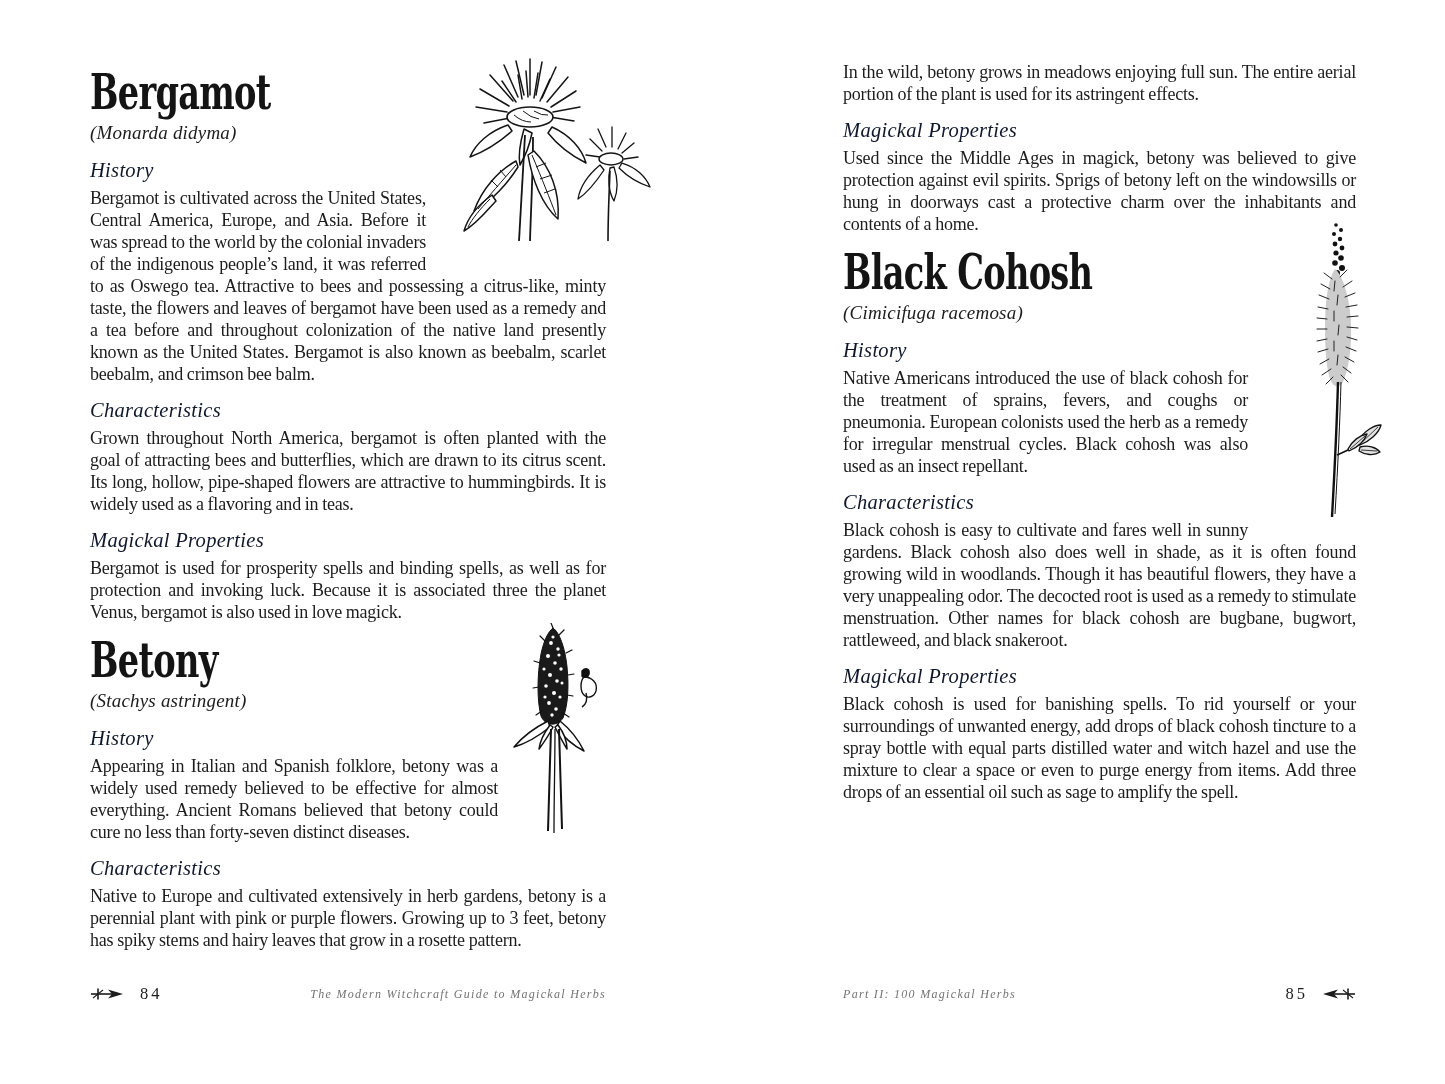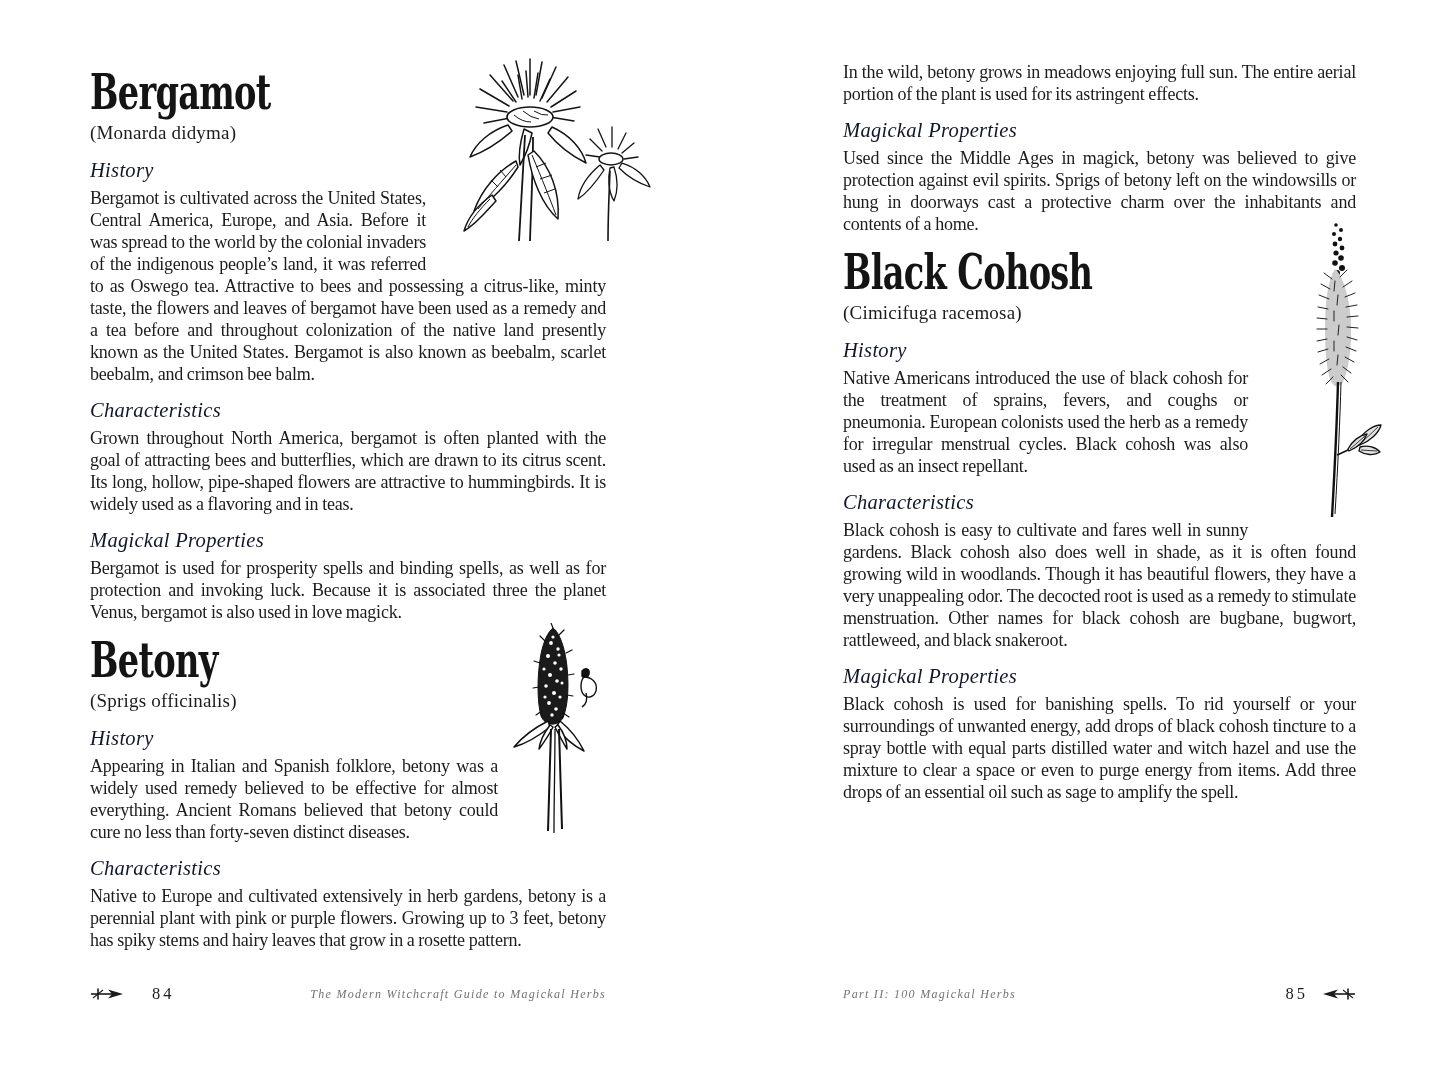--- a/index.html
+++ b/index.html
@@ -22,21 +22,21 @@
     margin:14px 0 4px 0; padding:0; line-height:46px; height:48px;
     font-family:"DejaVu Serif", serif; font-weight:700; font-size:48px;
     white-space:nowrap;
   }
   h1.entry-title:first-child { margin-top:0; }
   h1.entry-title .squeeze {
     display:inline-block; transform:scaleX(0.70); transform-origin:0 60%;
     letter-spacing:-1px; color:#141414;
   }
   .species {
-    font-size:19px; line-height:24px; margin:0 0 12px 0;
+    font-style:italic; font-size:19px; line-height:24px; margin:0 0 12px 0;
     letter-spacing:0.2px;
   }
   .section { margin-top:12px; }
   .section-h {
     font-style:italic; font-size:20.5px; line-height:26px; margin:0;
     font-weight:normal; letter-spacing:0.3px; color:#0f172a;
   }
 
   
   .fig { float:right; position:relative; }
@@ -52,21 +52,21 @@
     position:absolute; top:928px; left:0; right:0;
     display:flex; align-items:center; height:22px;
   }
   .pagenum {
     font-size:16.5px; letter-spacing:3px; color:#1c1c1c;
   }
   .footer-title {
     flex:1; font-style:italic; font-size:12px; letter-spacing:1.3px;
     color:#737373; white-space:nowrap;
   }
-  .footer-left .pagenum { margin-left:28px; }
+  .footer-left .pagenum { margin-left:16px; }
   .footer-left .footer-title { text-align:right; }
   .footer-right .footer-title { text-align:left; }
   .footer-right .pagenum { margin-right:14px; }
   .arrow-orn { display:inline-block; width:34px; height:14px; }
   .arrow-orn.flip { transform:scaleX(-1); }
 
   .clearfix::after { content:""; display:block; clear:both; }
 </style>
 </head>
 <body>
@@ -209,21 +209,21 @@
       </g>
       <g stroke="#111" stroke-width="1.4" fill="#ffffff" stroke-linejoin="round">
         <path d="M76,48 C80,44 84,46 83,51 C82,55 78,56 76,53 Z" fill="#111"></path>
         <path d="M78,54 C86,54 92,60 90,68 C88,74 82,76 78,72 C74,68 74,58 78,54 Z"></path>
         <path d="M80,70 C82,76 80,82 76,84" fill="none"></path>
       </g>
     </svg>
   </div>
 
   <h1 class="entry-title"><span class="squeeze">Betony</span></h1>
-  <div class="species">(Sprigs officinalis)</div>
+  <div class="species">(Stachys astringent)</div>
 
   <div class="section">
     <h3 class="section-h">History</h3>
     <p class="body-text">Appearing in Italian and Spanish folklore, betony was a widely used remedy believed to be effective for almost everything. Ancient Romans believed that betony could cure no less than forty-seven distinct diseases.</p>
   </div>
   <div class="section clearfix">
     <h3 class="section-h">Characteristics</h3>
     <p class="body-text">Native to Europe and cultivated extensively in herb gardens, betony is a perennial plant with pink or purple flowers. Growing up to 3 feet, betony has spiky stems and hairy leaves that grow in a rosette pattern.</p>
   </div>
 

